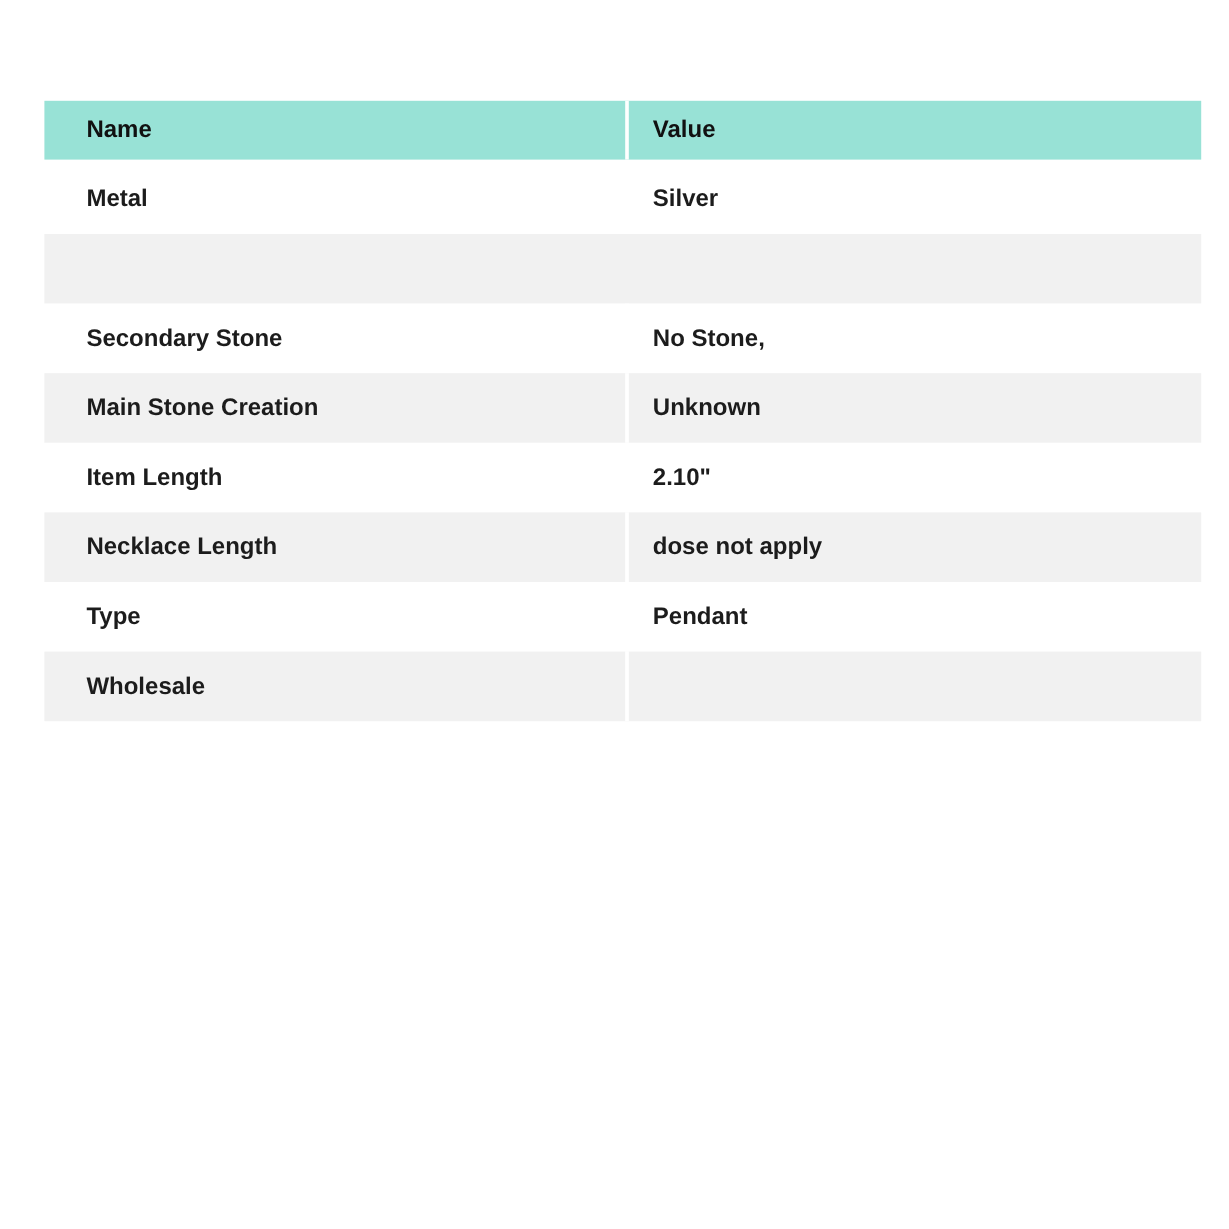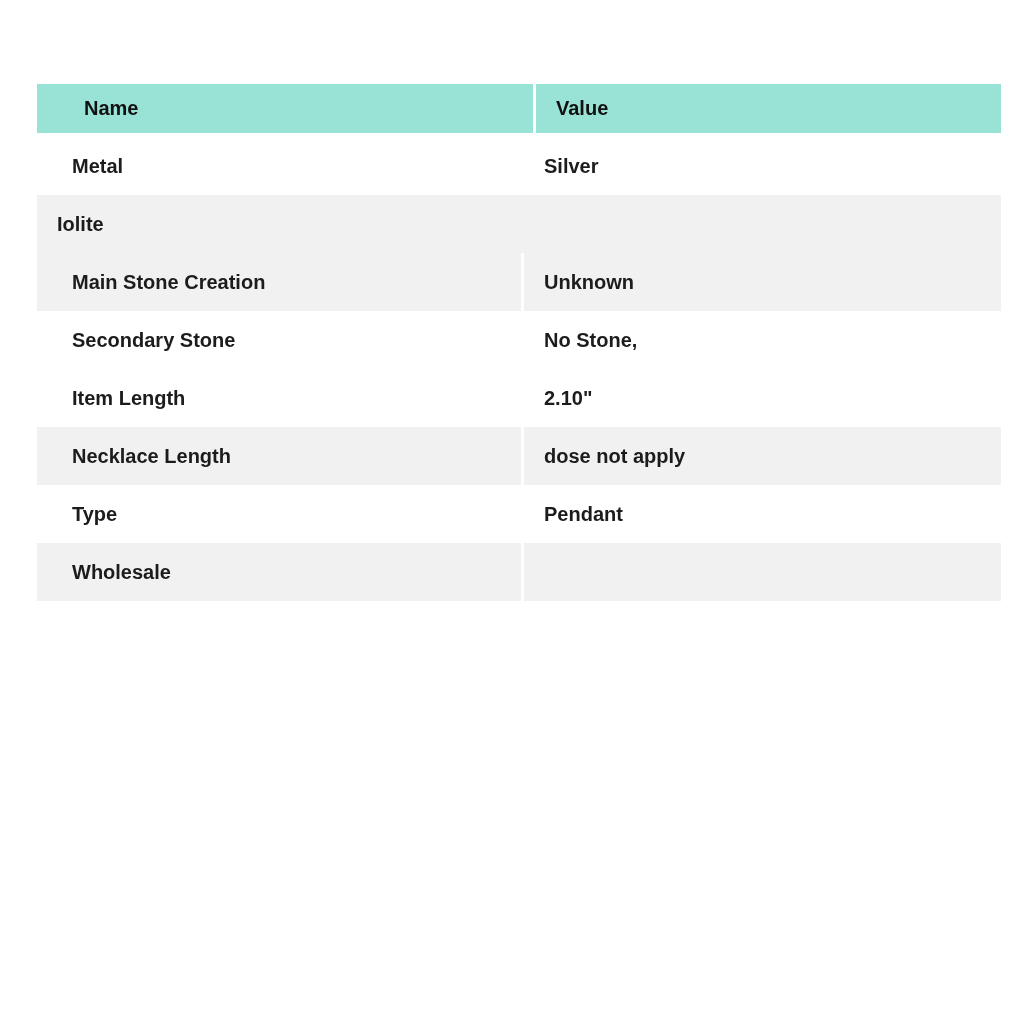--- a/index.html
+++ b/index.html
@@ -17,21 +17,20 @@
     left: 37px;
     top: 84px;
     width: 964px;
   }
 
   .header-row {
     display: flex;
     height: 49px;
     background: var(--header-bg, #98e2d6);
     margin-bottom: 4px;
-    padding-left: 12px;
   }
 
   .row {
     display: flex;
     height: 58px;
     background: var(--row-bg, #ffffff);
     font-weight: bold;
   }
 
   .row.alt {
@@ -72,29 +71,28 @@
   <div class="header-row">
     <div class="cell-name">Name</div>
     <div class="cell-value">Value</div>
   </div>
   <div id="table-body">
       <div class="row">
         <div class="cell-name">Metal</div>
         <div class="cell-value">Silver</div>
       </div>
       <div class="row alt">
-        <div class="cell-value">Iolite</div>
+      </div>
+      <div class="row">
+        <div class="cell-name">Secondary Stone</div>
+        <div class="cell-value">No Stone,</div>
       </div>
       <div class="row alt">
         <div class="cell-name">Main Stone Creation</div>
         <div class="cell-value">Unknown</div>
-      </div>
-      <div class="row">
-        <div class="cell-name">Secondary Stone</div>
-        <div class="cell-value">No Stone,</div>
       </div>
       <div class="row">
         <div class="cell-name">Item Length</div>
         <div class="cell-value">2.10"</div>
       </div>
       <div class="row alt">
         <div class="cell-name">Necklace Length</div>
         <div class="cell-value">dose not apply</div>
       </div>
       <div class="row">

